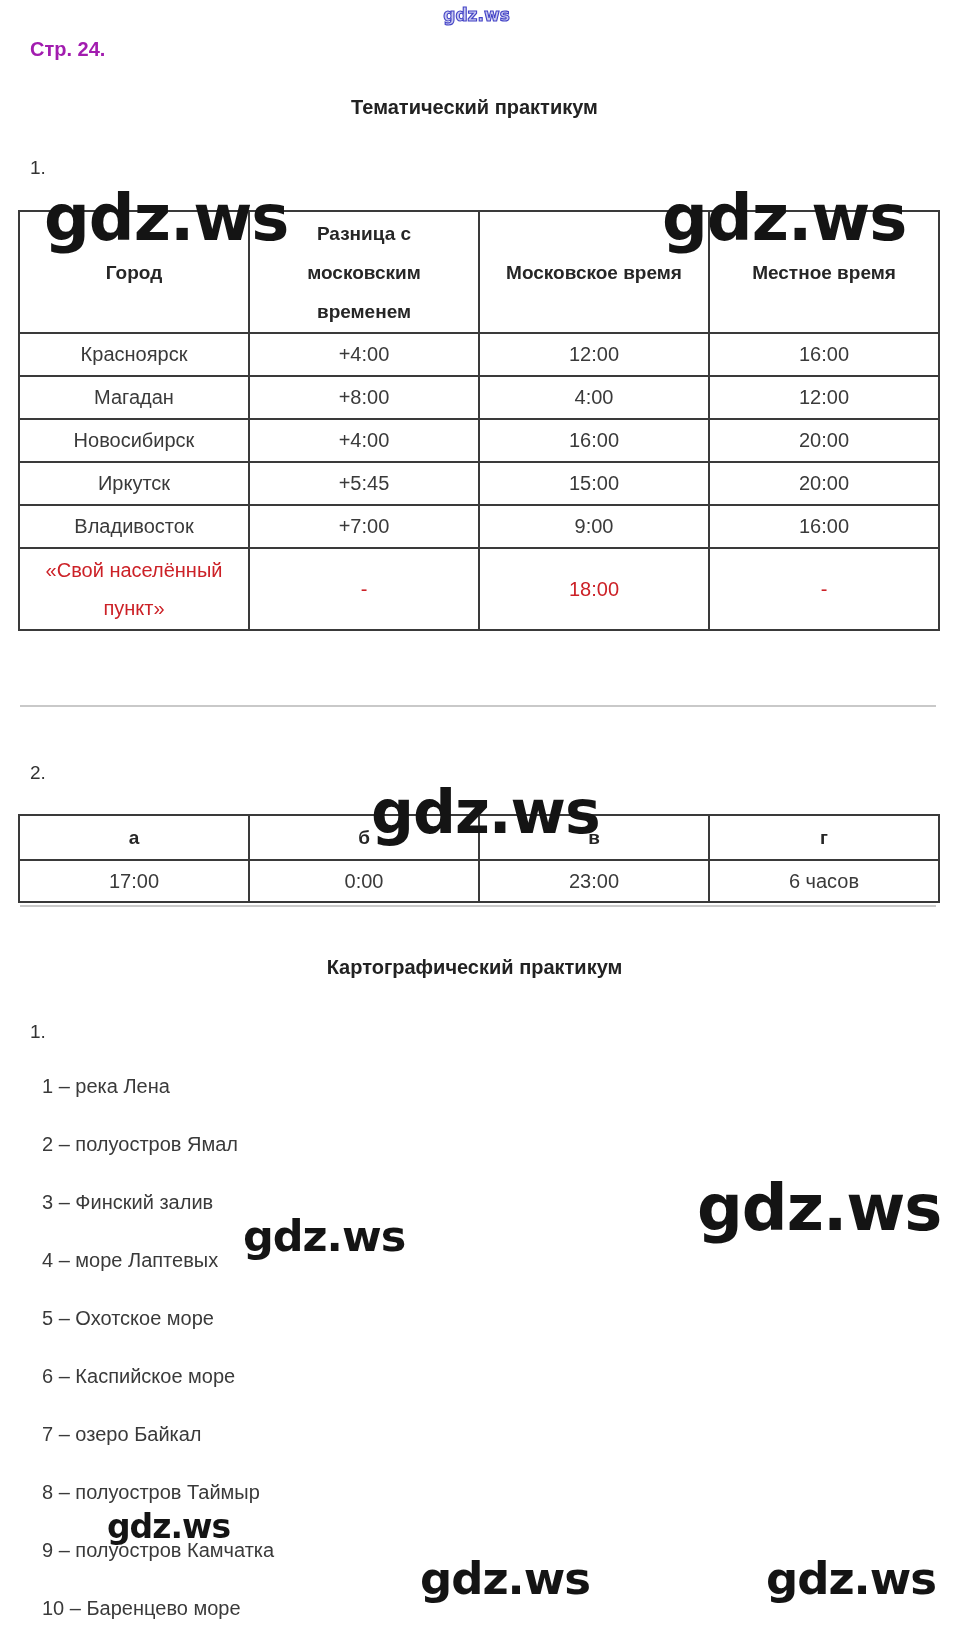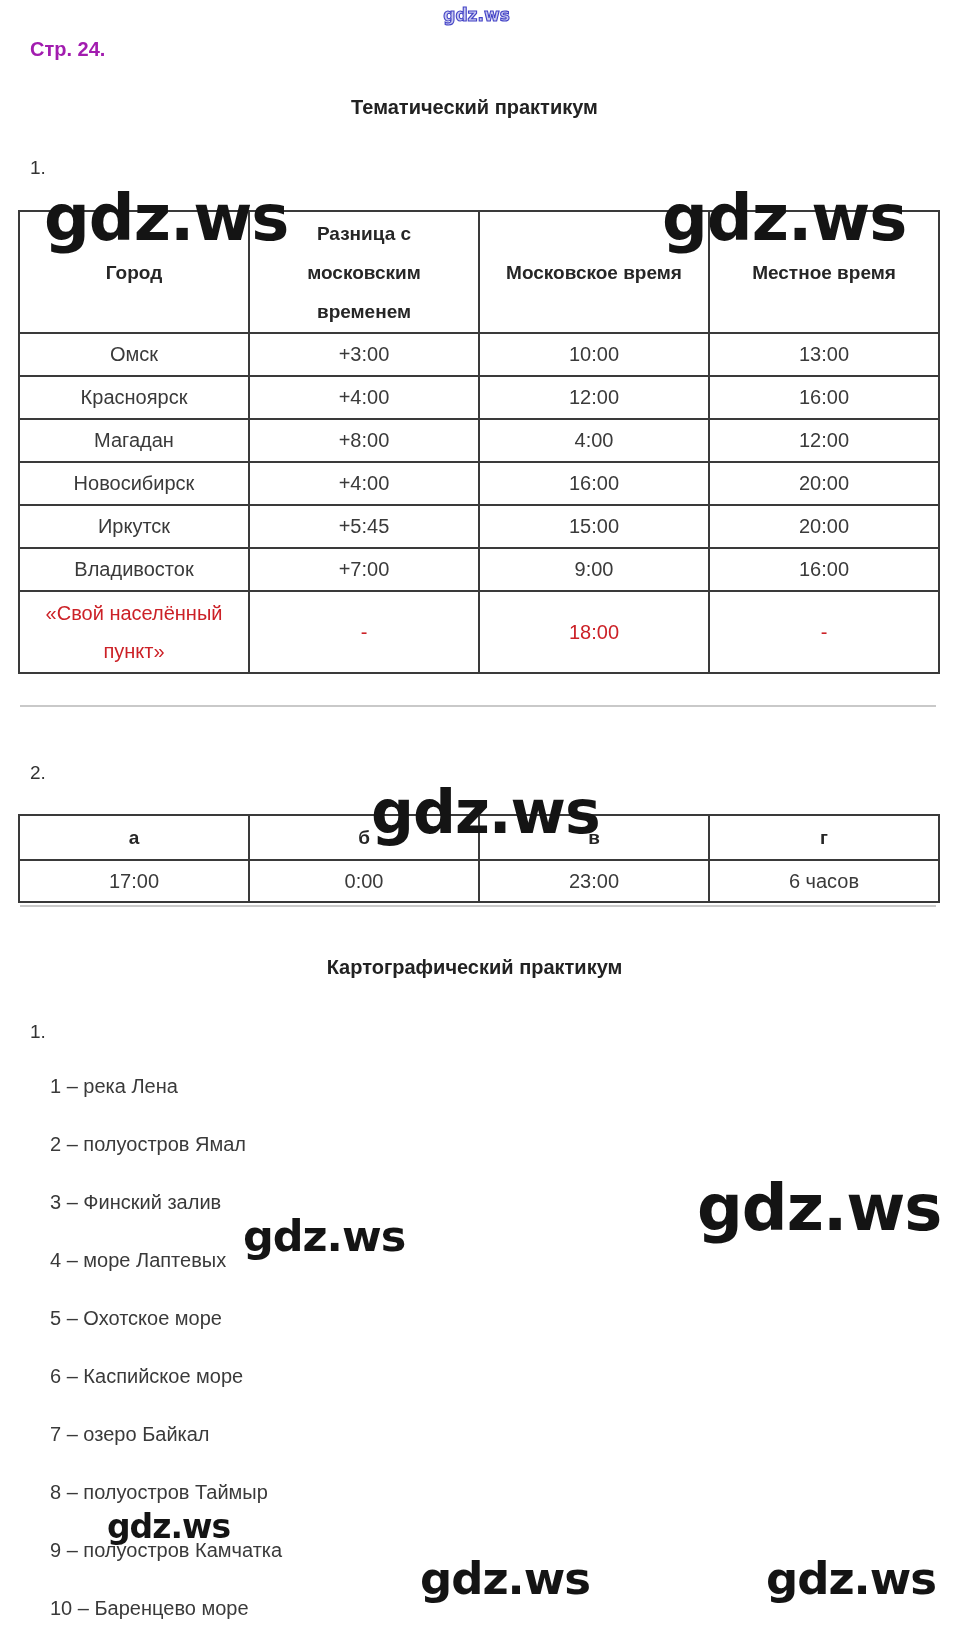--- a/index.html
+++ b/index.html
@@ -47,21 +47,21 @@
   .table1 td{height:41px;}
   .table1 tr.highlight td{height:80px;color:#cc2127;line-height:38px;}
   .table2 th{height:43px;font-size:19px;font-weight:700;color:#262626;}
   .table2 td{height:40px;}
   
   .table-shadow{position:absolute;left:20px;width:916px;height:2px;background:#c9c9c9;}
   .shadow1{top:705px;}
   .shadow2{top:905px;}
   
   .map-list{
-    position:absolute;left:50px;top:1076px;display:flex;flex-direction:column;gap:37px;
+    position:absolute;left:42px;top:1076px;display:flex;flex-direction:column;gap:37px;
     font-size:20px;color:#3a3a3a;line-height:21px;
   }
 </style>
 </head>
 <body>
 
 <div class="page">
 
   <div class="wm-top">gdz.ws</div>
   <div class="wm wm1">gdz.ws</div>
@@ -83,26 +83,20 @@
         <col style="width:230px">
         <col style="width:230px">
         <col style="width:230px">
       </colgroup>
     <tbody>
         <tr>
       <th>Город</th>
       <th>Разница с московским временем</th>
       <th>Московское время</th>
       <th>Местное время</th>
-    </tr>
-    <tr>
-      <td>Омск</td>
-      <td>+3:00</td>
-      <td>10:00</td>
-      <td>13:00</td>
     </tr>
     <tr>
       <td>Красноярск</td>
       <td>+4:00</td>
       <td>12:00</td>
       <td>16:00</td>
     </tr>
     <tr>
       <td>Магадан</td>
       <td>+8:00</td>

